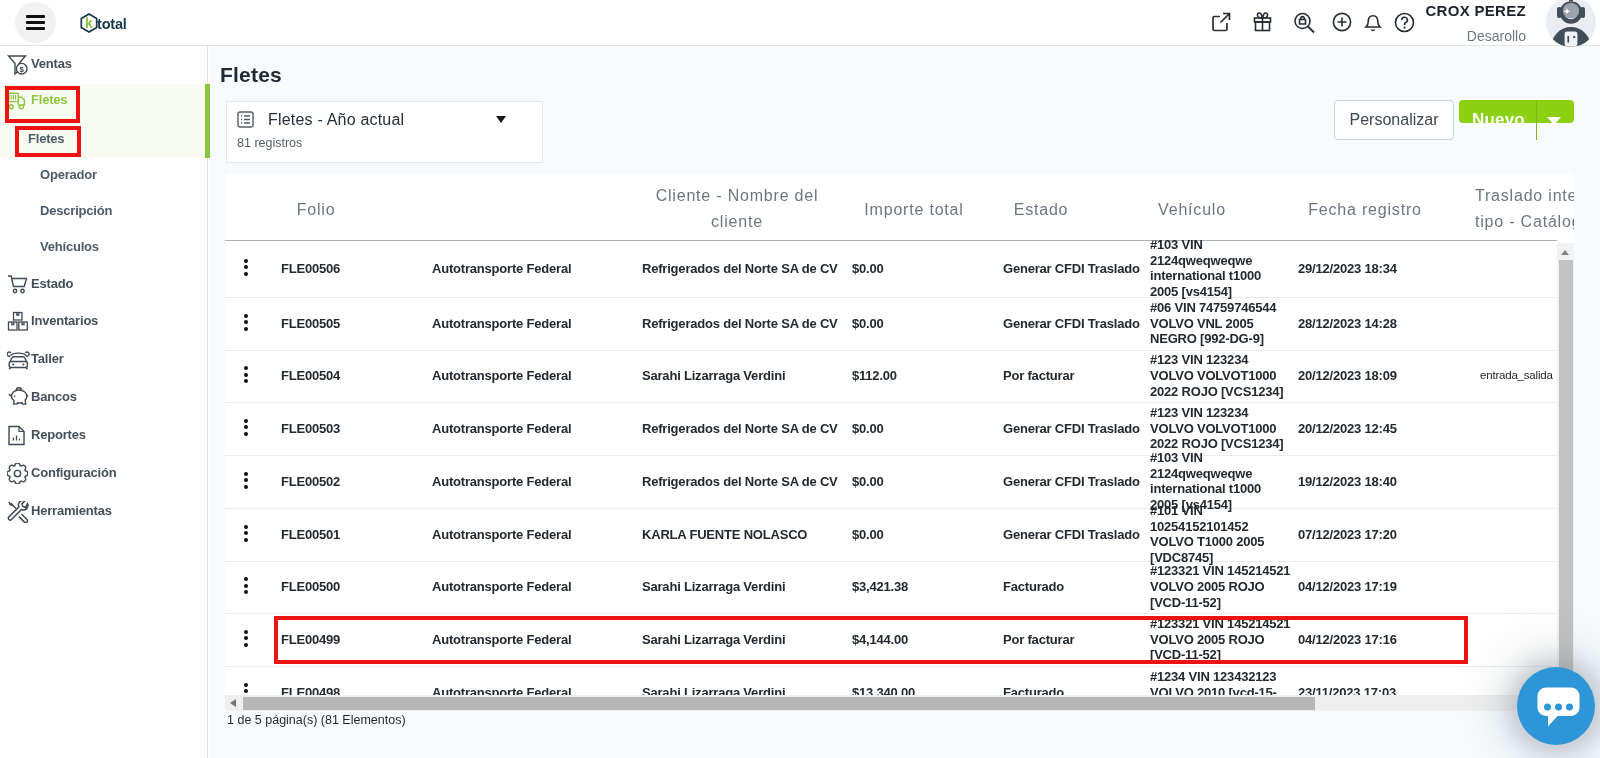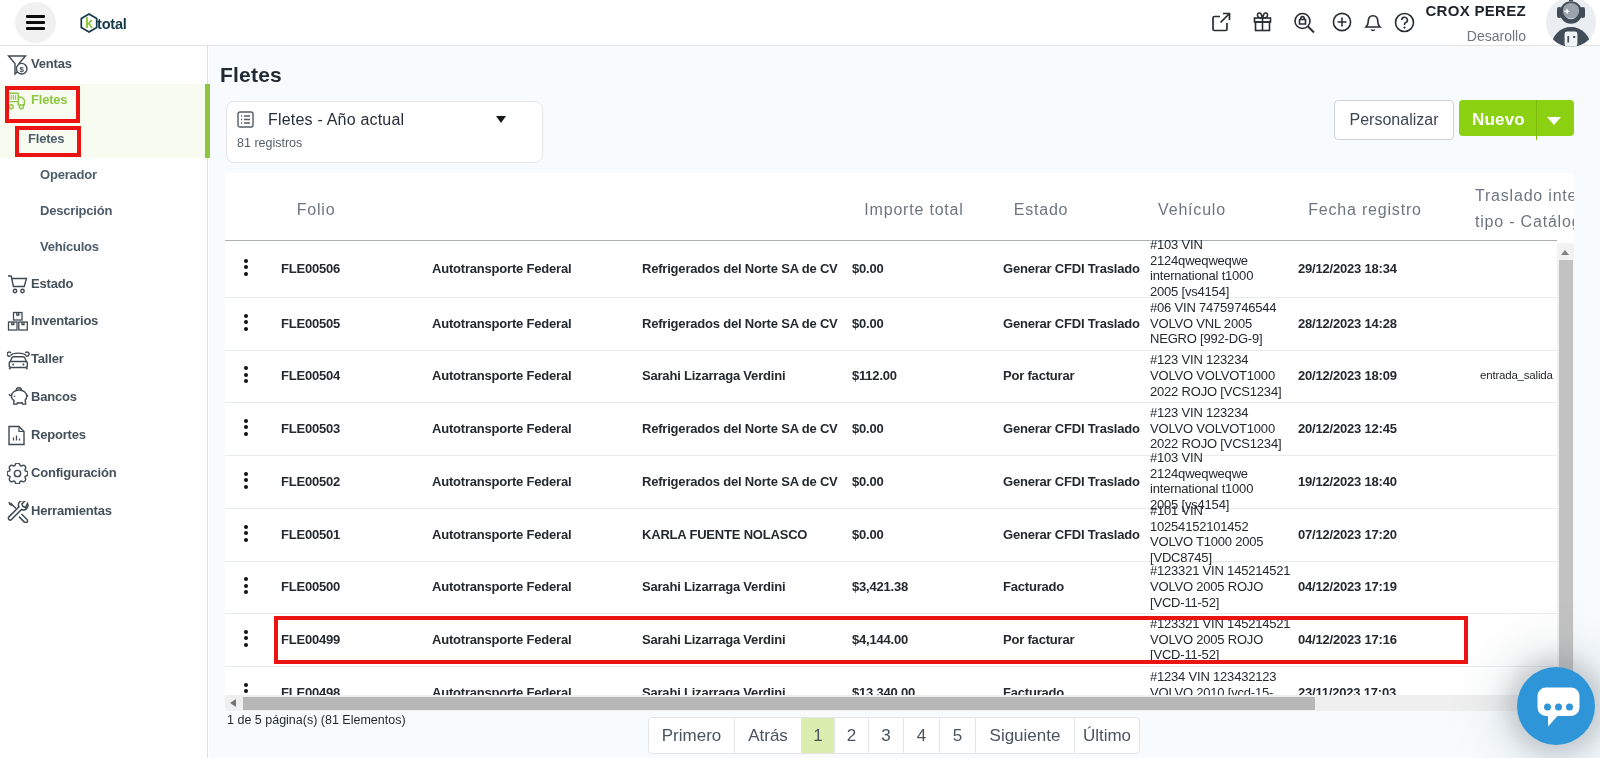--- a/index.html
+++ b/index.html
@@ -23,37 +23,37 @@
   #sidebar { position:absolute; left:0; top:46px; width:208px; height:712px; background:#fff; border-right:1px solid #e0e0e0; z-index:20; }
   #activebg { position:absolute; left:0; top:38px; width:206px; height:74px; background:#f8fbef; }
   #activebar { position:absolute; left:205px; top:38px; width:5px; height:74px; background:#8cc63e; z-index:3; }
   .sitem { position:absolute; left:31px; font-size:13px; color:#44505a; font-weight:bold; letter-spacing:-0.2px; }
   .ssub  { position:absolute; left:28px; font-size:13px; color:#4d5c6b; font-weight:bold; letter-spacing:-0.2px; }
   .sicon { position:absolute; left:7px; }
 
   
   #content { position:absolute; left:209px; top:46px; width:1391px; height:712px; background:#f7fbfe; }
   #pgtitle { position:absolute; left:11px; top:17px; font-size:21px; font-weight:bold; color:#222b33; letter-spacing:0.2px; }
-  #filtercard { position:absolute; left:17px; top:55px; width:317px; height:62px; background:#fff; border:1px solid #e5e8eb; border-radius:8px; }
+  #filtercard { position:absolute; left:17px; top:55px; width:317px; height:62px; background:#fff; border:1px solid #e5e8eb; border-radius:0; }
   #filtertitle { position:absolute; left:41px; top:9px; font-size:16px; color:#262f38; letter-spacing:0.2px; }
   #filtercount { position:absolute; left:10px; top:34px; font-size:12.5px; color:#555f68; }
   #btn-pers { position:absolute; left:1125px; top:54px; width:120px; height:40px; background:#fff; border:1px solid #ced3d8; border-radius:4px; font-size:16px; color:#3d4751; text-align:center; line-height:38px; }
-  #btn-nuevo { position:absolute; left:1250px; top:54px; width:115px; height:36px; background:#8bd011; border-radius:4px; color:#fff; }
+  #btn-nuevo { position:absolute; left:1250px; top:54px; width:115px; height:23px; background:#8bd011; border-radius:4px; color:#fff; }
   #btn-nuevo .lbl { position:absolute; left:13px; top:10px; font-size:17px; font-weight:bold; letter-spacing:0.2px; }
   #btn-nuevo .div { position:absolute; left:77px; top:0; width:1px; height:40px; background:#7cba0e; }
   #btn-nuevo .car { position:absolute; left:88px; top:17px; width:0; height:0; border-left:7px solid transparent; border-right:7px solid transparent; border-top:8px solid #fff; }
 
   
   #tcard { position:absolute; left:16px; top:127px; width:1349px; height:538px; background:#fff; border-radius:4px; overflow:hidden; }
   .th { position:absolute; font-size:16px; letter-spacing:0.8px; color:#6d7680; white-space:nowrap; }
   .thc { transform:translateX(-50%); text-align:center; }
   #hline { position:absolute; left:0; top:67px; width:1332px; height:1px; background:#a9b0b6; }
   .rline { position:absolute; left:0; width:1332px; height:1px; background:#e9ecef; }
   .cell { position:absolute; font-size:13px; font-weight:bold; color:#23292f; letter-spacing:-0.2px; white-space:nowrap; z-index:2; }
-  .veh { position:absolute; font-size:13px; font-weight:normal; color:#23292f; letter-spacing:-0.2px; line-height:15.8px; white-space:nowrap; z-index:2; }
+  .veh { position:absolute; font-size:13px; font-weight:bold; color:#23292f; letter-spacing:-0.2px; line-height:15.8px; white-space:nowrap; z-index:2; }
   .dots { position:absolute; left:244px; width:4px; }
   .dots i { display:block; width:4px; height:4px; border-radius:50%; background:#111; margin:0 0 2.6px 0; }
 
   
   #vsb { position:absolute; left:1332px; top:70px; width:17px; height:452px; background:#f2f2f2; z-index:6; }
   #vsb .thumb { position:absolute; left:2px; top:17px; width:14px; height:430px; background:#c2c2c2; }
   #hsb { position:absolute; left:0px; top:522px; width:1349px; height:16px; background:#efefef; z-index:6; }
   #hsb .thumb { position:absolute; left:18px; top:1.5px; width:1072px; height:13px; background:#b7b7b7; }
   .sbarr { position:absolute; width:0; height:0; }
 
@@ -220,20 +220,21 @@
     <div id="btn-pers">Personalizar</div>
     <div id="btn-nuevo">
         <span class="lbl">Nuevo</span>
         <span class="div"></span>
         <span class="car"></span>
       </div>
 
     <div id="tcard">
 
       <div class="th thc" style="left:91px; top:28px">Folio</div>
+      <div class="th thc" style="left:512px; top:10px; line-height:26px">Cliente - Nombre del<br>cliente</div>
       <div class="th thc" style="left:689px; top:28px">Importe total</div>
       <div class="th thc" style="left:816px; top:28px">Estado</div>
       <div class="th thc" style="left:967px; top:28px">Vehículo</div>
       <div class="th thc" style="left:1140px; top:28px">Fecha registro</div>
       <div class="th" style="left:1250px; top:10px; line-height:26px">Traslado internacional<br>tipo - Catálogo de traslados</div>
       <div id="hline"></div>
       <div id="rows">
           <div class="rline" style="top:124px"></div>
           <div class="dots" style="left:19px;top:85.5px">
             <i></i>
@@ -357,31 +358,20 @@
         <div class="thumb"></div>
         <div class="sbarr" style="left:4px;top:7px;border-left:4.5px solid transparent;border-right:4.5px solid transparent;border-bottom:5px solid #828282;"></div>
       </div>
       <div id="hsb">
         <div class="thumb"></div>
         <div class="sbarr" style="left:5px;top:4px;border-top:4.5px solid transparent;border-bottom:4.5px solid transparent;border-right:6px solid #747474;"></div>
       </div>
     </div>
 
     <div id="pginfo">1 de 5 página(s) (81 Elementos)</div>
-    <div id="pager">
-      <div class="p" style="width:86px">Primero</div>
-      <div class="p" style="width:67px">Atrás</div>
-      <div class="p on" style="width:33px">1</div>
-      <div class="p" style="width:34px">2</div>
-      <div class="p" style="width:35px">3</div>
-      <div class="p" style="width:36px">4</div>
-      <div class="p" style="width:36px">5</div>
-      <div class="p" style="width:99px">Siguiente</div>
-      <div class="p" style="width:64px">Último</div>
-    </div>
   </div>
 
   <div class="redbox" style="left:5px; top:86px; width:75px; height:37px;"></div>
   <div class="redbox" style="left:15px; top:126px; width:66px; height:31px;"></div>
   <div class="redbox" style="left:274px; top:616px; width:1194px; height:48px;"></div>
 
   <div id="chat">
     <svg width="78" height="78" viewBox="0 0 78 78">
       <path d="M29 20.5 h25 a8.5 8.5 0 0 1 8.5 8.5 v11.5 a8.5 8.5 0 0 1 -8.5 8.5 h-13.5 l-9.5 10.5 v-10.5 h-2 a8.5 8.5 0 0 1 -8.5-8.5 v-11.5 a8.5 8.5 0 0 1 8.5-8.5 Z" fill="#fff"></path>
       <circle cx="30.5" cy="40" r="3.5" fill="#2e96d8"></circle>

